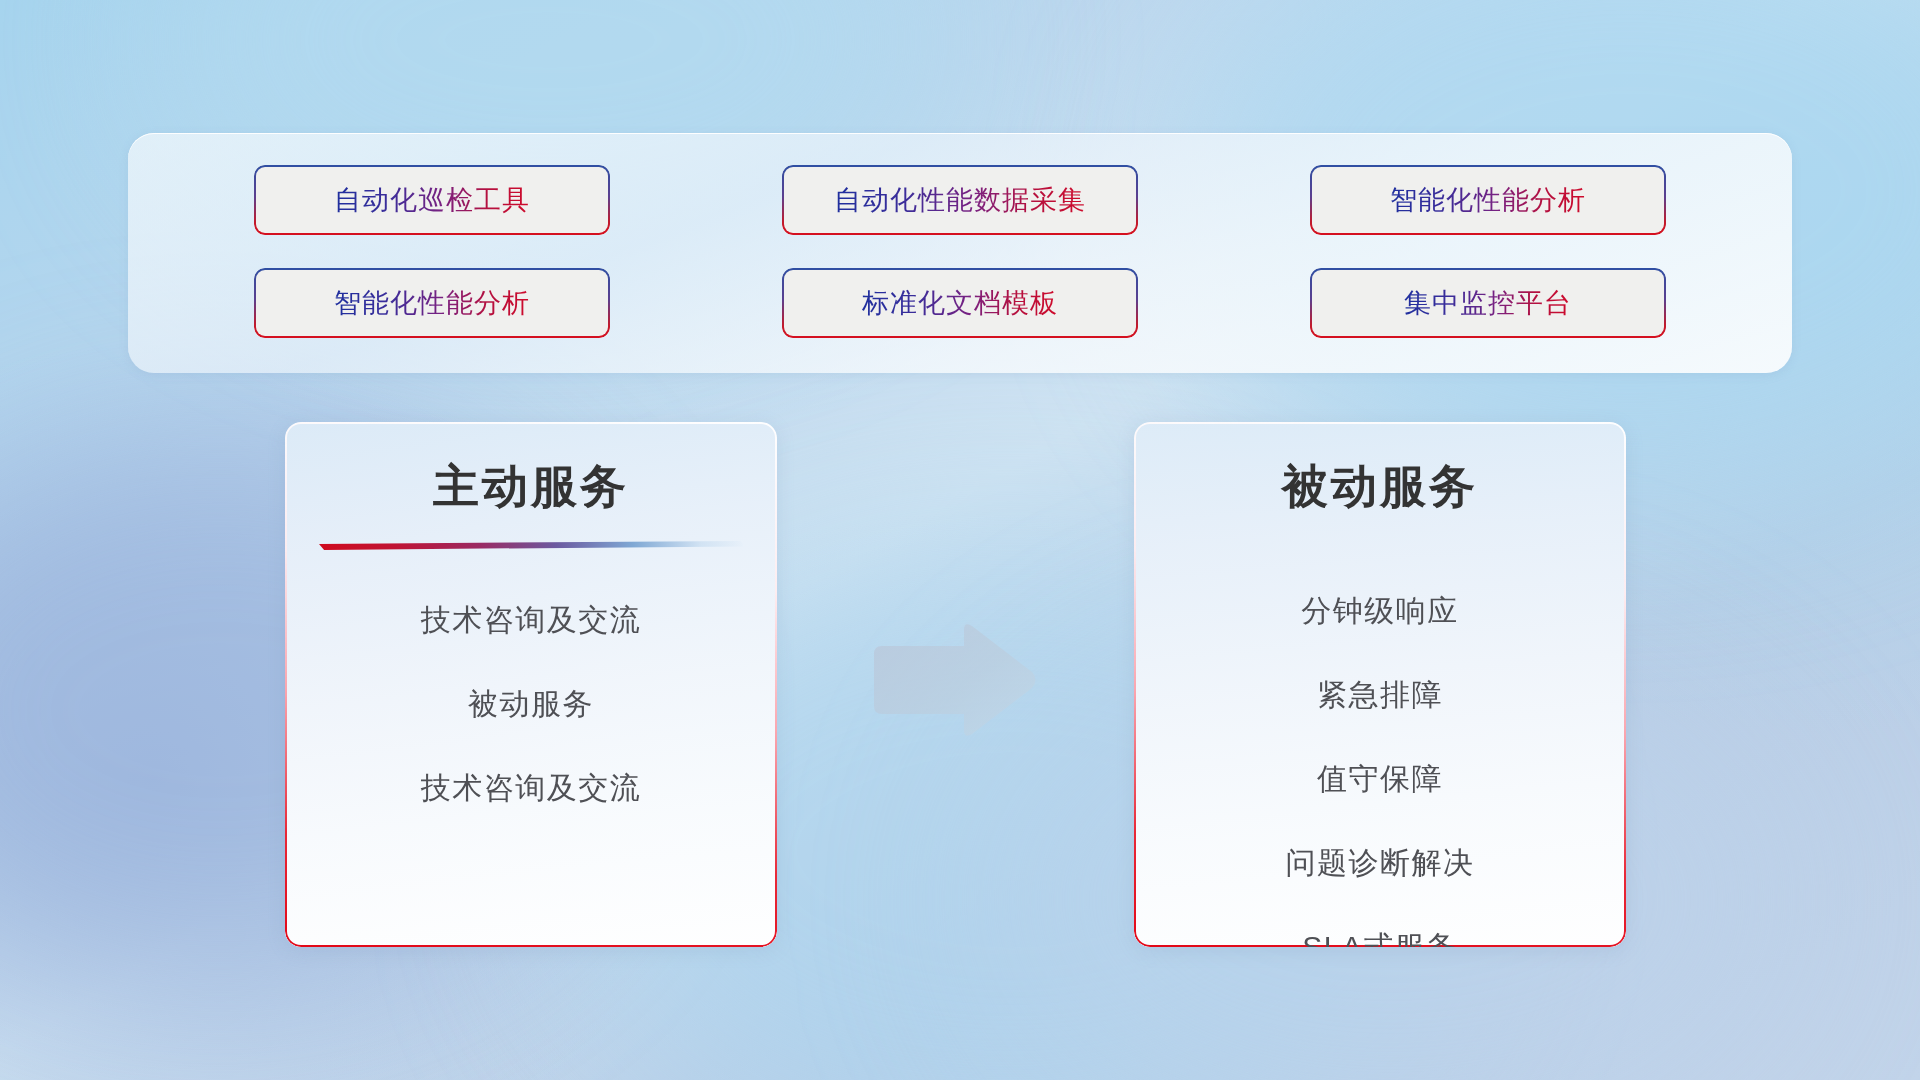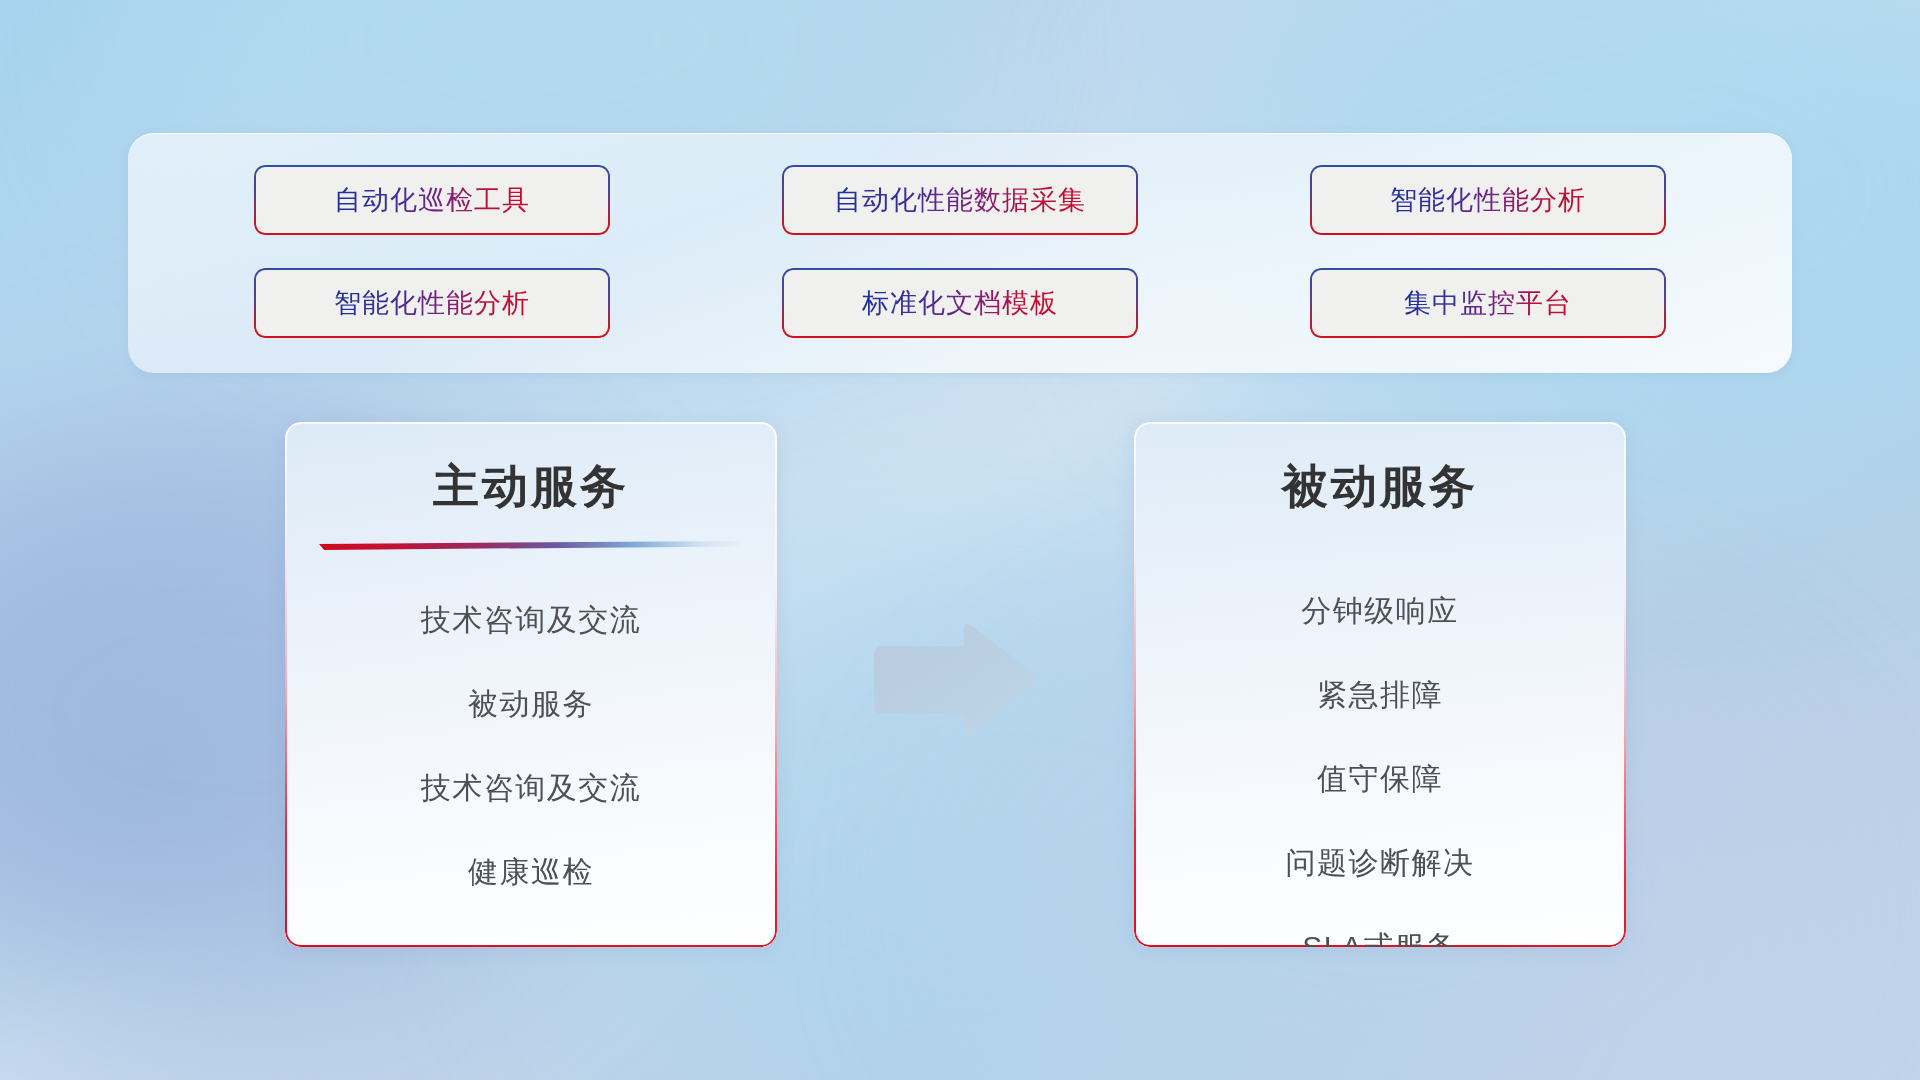--- a/index.html
+++ b/index.html
@@ -240,21 +240,20 @@
   </div>
 
   <div class="card left">
     <div class="card-inner">
       <div class="card-title">主动服务</div>
       <div class="card-divider"></div>
       <div class="card-list">
         <div class="card-list-item">技术咨询及交流</div>
         <div class="card-list-item">被动服务</div>
         <div class="card-list-item">技术咨询及交流</div>
-        <div class="card-list-item">健康巡检</div>
       </div>
     </div>
   </div>
 
   <div class="arrow-wrap">
     <svg width="172" height="120" viewBox="0 0 172 120" xmlns="http://www.w3.org/2000/svg">
       <defs>
         <linearGradient id="arrGrad" x1="0" y1="0" x2="1" y2="1">
           <stop offset="0%" stop-color="#b9c5d8" stop-opacity="0.72"></stop>
           <stop offset="55%" stop-color="#bcccdc" stop-opacity="0.62"></stop>

